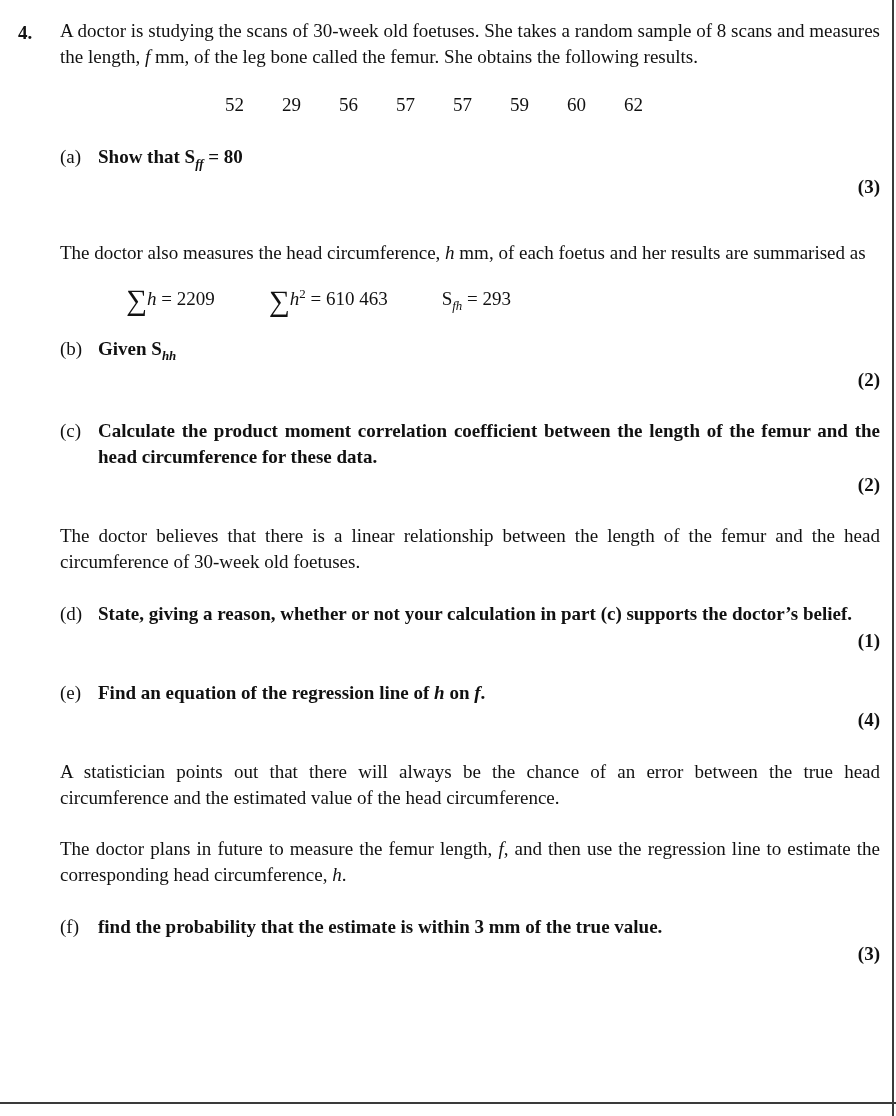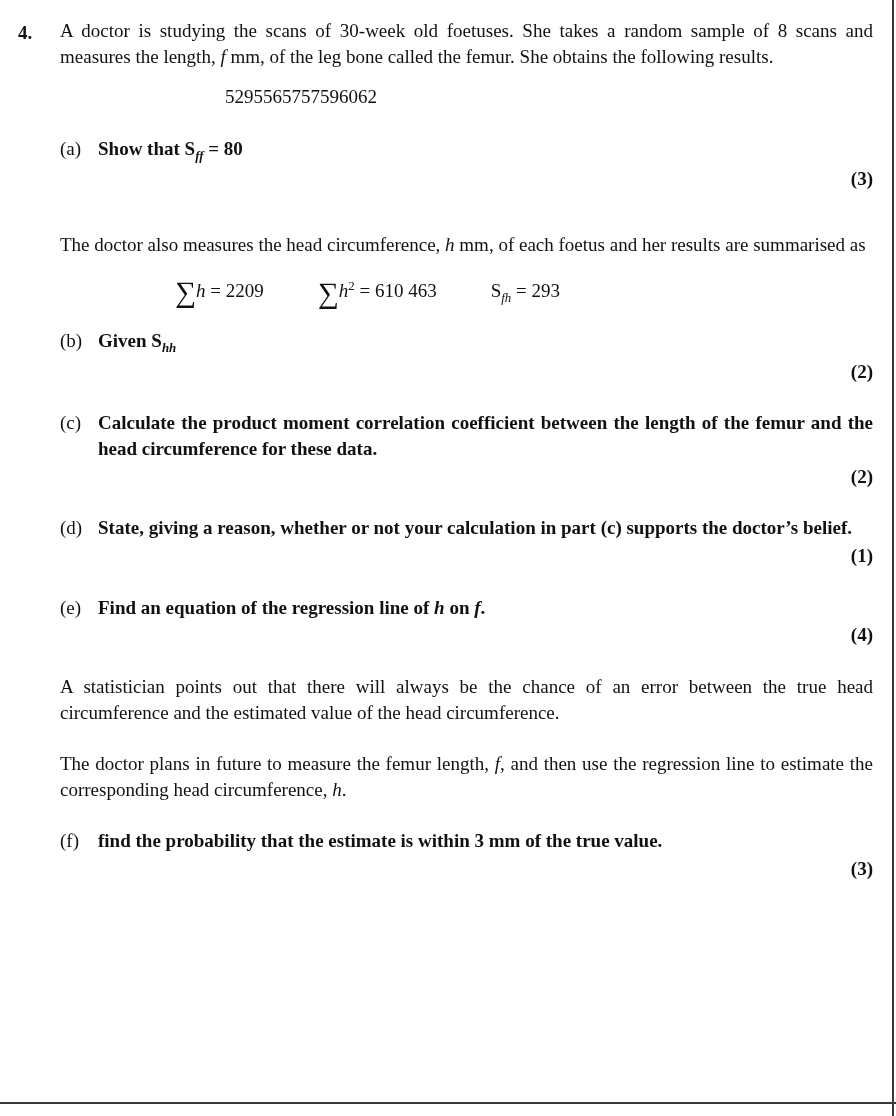--- a/index.html
+++ b/index.html
@@ -7,50 +7,50 @@
     position:relative;
     width:896px;height:1116px;
     background:#ffffff;
     font-family:"Liberation Serif","DejaVu Serif",serif;
     font-size:19px;color:#111;
     overflow:hidden;
     box-sizing:border-box;
   }
   .content{
     position:relative;
-    padding:18px 23px 0 60px;
+    padding:18px 16px 0 60px;
     box-sizing:border-box;
   }
   .qnum{
     position:absolute;left:18px;top:22px;
     font-weight:bold;
   }
   p,.para{margin:0;line-height:1.35;text-align:justify;}
   .it{font-style:italic;}
   .sub{vertical-align:sub;font-size:0.68em;}
   .sup{vertical-align:super;font-size:0.68em;}
   .sigma{font-size:1.55em;line-height:1;vertical-align:-0.18em;}
   .data-row{
-    display:flex;
-    margin-left:165px;margin-top:16px;
+    display:flex;gap:38px;
+    margin-left:165px;margin-top:24px;
     line-height:1.3;
   }
   .part{
     display:flex;align-items:flex-start;
     margin-top:26px;line-height:1.35;
   }
   .part-label{flex:0 0 38px;}
   .part-text{flex:1;text-align:justify;font-weight:bold;}
   .marks{
     text-align:right;font-weight:bold;
     margin-top:3px;line-height:1.3;
   }
   .summary-row{
     display:flex;gap:54px;align-items:baseline;
-    margin-left:115px;margin-top:18px;
+    margin-left:66px;margin-top:18px;
     line-height:1.6;
   }
   .edge-right{
     position:absolute;top:0;right:2px;bottom:0;width:2px;
     background:#3a3a3a;
   }
   .edge-bottom{
     position:absolute;left:0;right:0;bottom:12px;height:2px;
     background:#3a3a3a;
   }
@@ -62,21 +62,21 @@
 
 <div class="page">
   <div class="qnum">4.</div>
 
   <div class="content">
 
     <p class="para"><span>A doctor is studying the scans of 30-week old foetuses.  She takes a random sample of 8 scans and measures the length, </span><span class="it">f</span><span> mm, of the leg bone called the femur.  She obtains the following results.</span></p>
 
     <div class="data-row">
       <span>52</span>
-      <span>95</span>
+      <span>29</span>
       <span>56</span>
       <span>57</span>
       <span>57</span>
       <span>59</span>
       <span>60</span>
       <span>62</span>
     </div>
 
     <div class="part">
       <span class="part-label">(a)</span>
@@ -97,20 +97,21 @@
       <span class="part-text"><span>Given S</span><span class="it sub">hh</span></span>
     </div>
     <div class="marks">(2)</div>
 
     <div class="part">
       <span class="part-label">(c)</span>
       <span class="part-text"><span>Calculate the product moment correlation coefficient between the length of the femur and the head circumference for these data.</span></span>
     </div>
     <div class="marks">(2)</div>
 
+    <p class="para mt-26"><span>The doctor believes that there is a linear relationship between the length of the femur and the head circumference of 30-week old foetuses.</span></p>
 
     <div class="part">
       <span class="part-label">(d)</span>
       <span class="part-text"><span>State, giving a reason, whether or not your calculation in part (c) supports the doctor’s belief.</span></span>
     </div>
     <div class="marks">(1)</div>
 
     <div class="part">
       <span class="part-label">(e)</span>
       <span class="part-text"><span>Find an equation of the regression line of </span><span class="it">h</span><span> on </span><span class="it">f</span><span>.</span></span>

